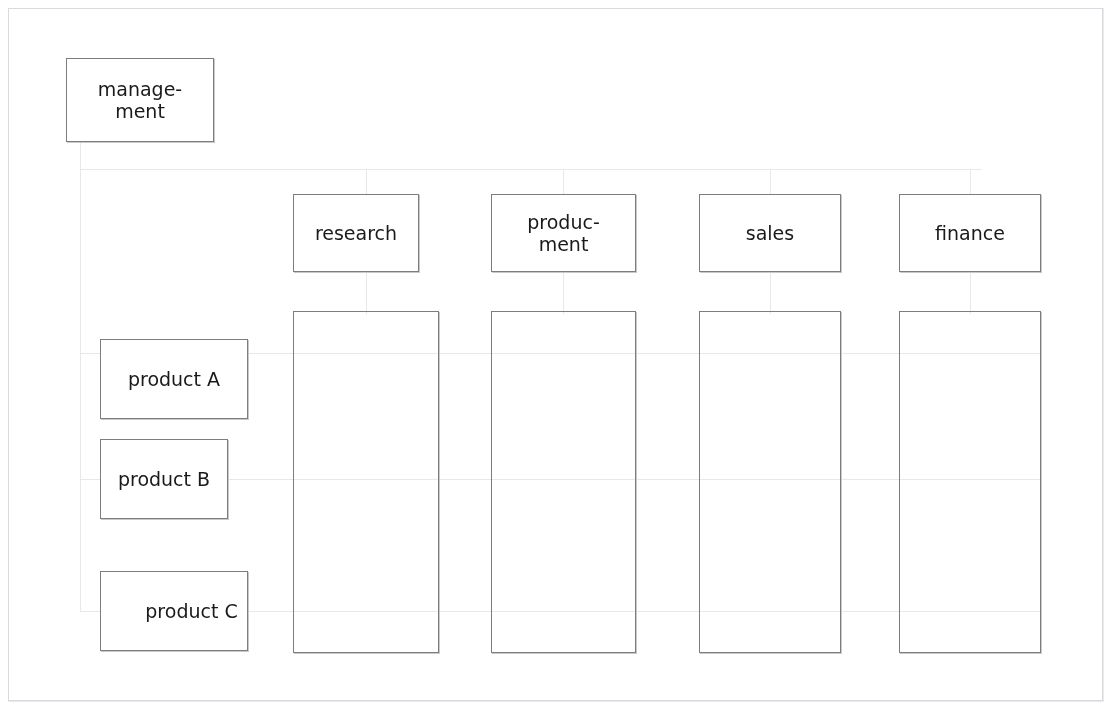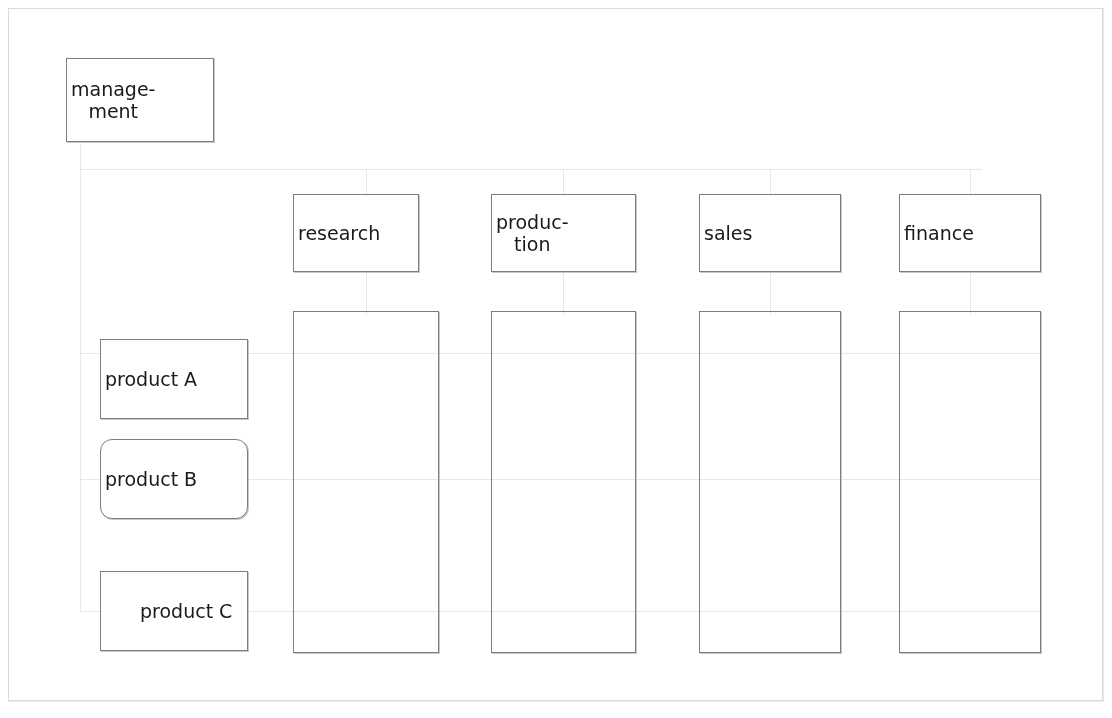--- a/index.html
+++ b/index.html
@@ -51,21 +51,21 @@
 
   
   .node {
     position: absolute;
     box-sizing: border-box;
     background: #ffffff;
     border: 1px solid #7d7d7d;
     box-shadow: 1px 1px 0 0 #c9c9c9;
     display: flex;
     align-items: center;
-    justify-content: flex-start;
+    justify-content: center;
     color: #1a1a1a;
     font-size: 19px;
     line-height: 1.18;
     text-align: center;
     white-space: pre-line;
   }
   .node.col-body {
     
     background: transparent;
   }
@@ -104,33 +104,33 @@
     <div class="node" style="left:57px; top:49px; width:148px; height:84px;">
       <span class="node-label">manage-
 ment</span>
     </div>
 
     <div class="node" style="left:284px; top:185px; width:126px; height:78px;">
       <span class="node-label">research</span>
     </div>
     <div class="node" style="left:482px; top:185px; width:145px; height:78px;">
       <span class="node-label">produc-
-tion</span>
+ment</span>
     </div>
     <div class="node" style="left:690px; top:185px; width:142px; height:78px;">
       <span class="node-label">sales</span>
     </div>
     <div class="node" style="left:890px; top:185px; width:142px; height:78px;">
       <span class="node-label">finance</span>
     </div>
 
     <div class="node" style="left:91px; top:312px; width:148px; height:80px;margin-top:18px;">
       <span class="node-label">product A</span>
     </div>
-    <div class="node" style="left:91px; top:430px; width:148px; height:80px;border-radius:12px;">
+    <div class="node" style="left:91px; top:430px; width:128px; height:80px;">
       <span class="node-label">product B</span>
     </div>
     <div class="node" style="left:91px; top:562px; width:148px; height:80px;padding-left:35px;">
       <span class="node-label">product C</span>
     </div>
 
     <div class="node col-body" style="left:284px; top:302px; width:146px; height:342px;"></div>
     <div class="node col-body" style="left:482px; top:302px; width:145px; height:342px;"></div>
     <div class="node col-body" style="left:690px; top:302px; width:142px; height:342px;"></div>
     <div class="node col-body" style="left:890px; top:302px; width:142px; height:342px;"></div>

